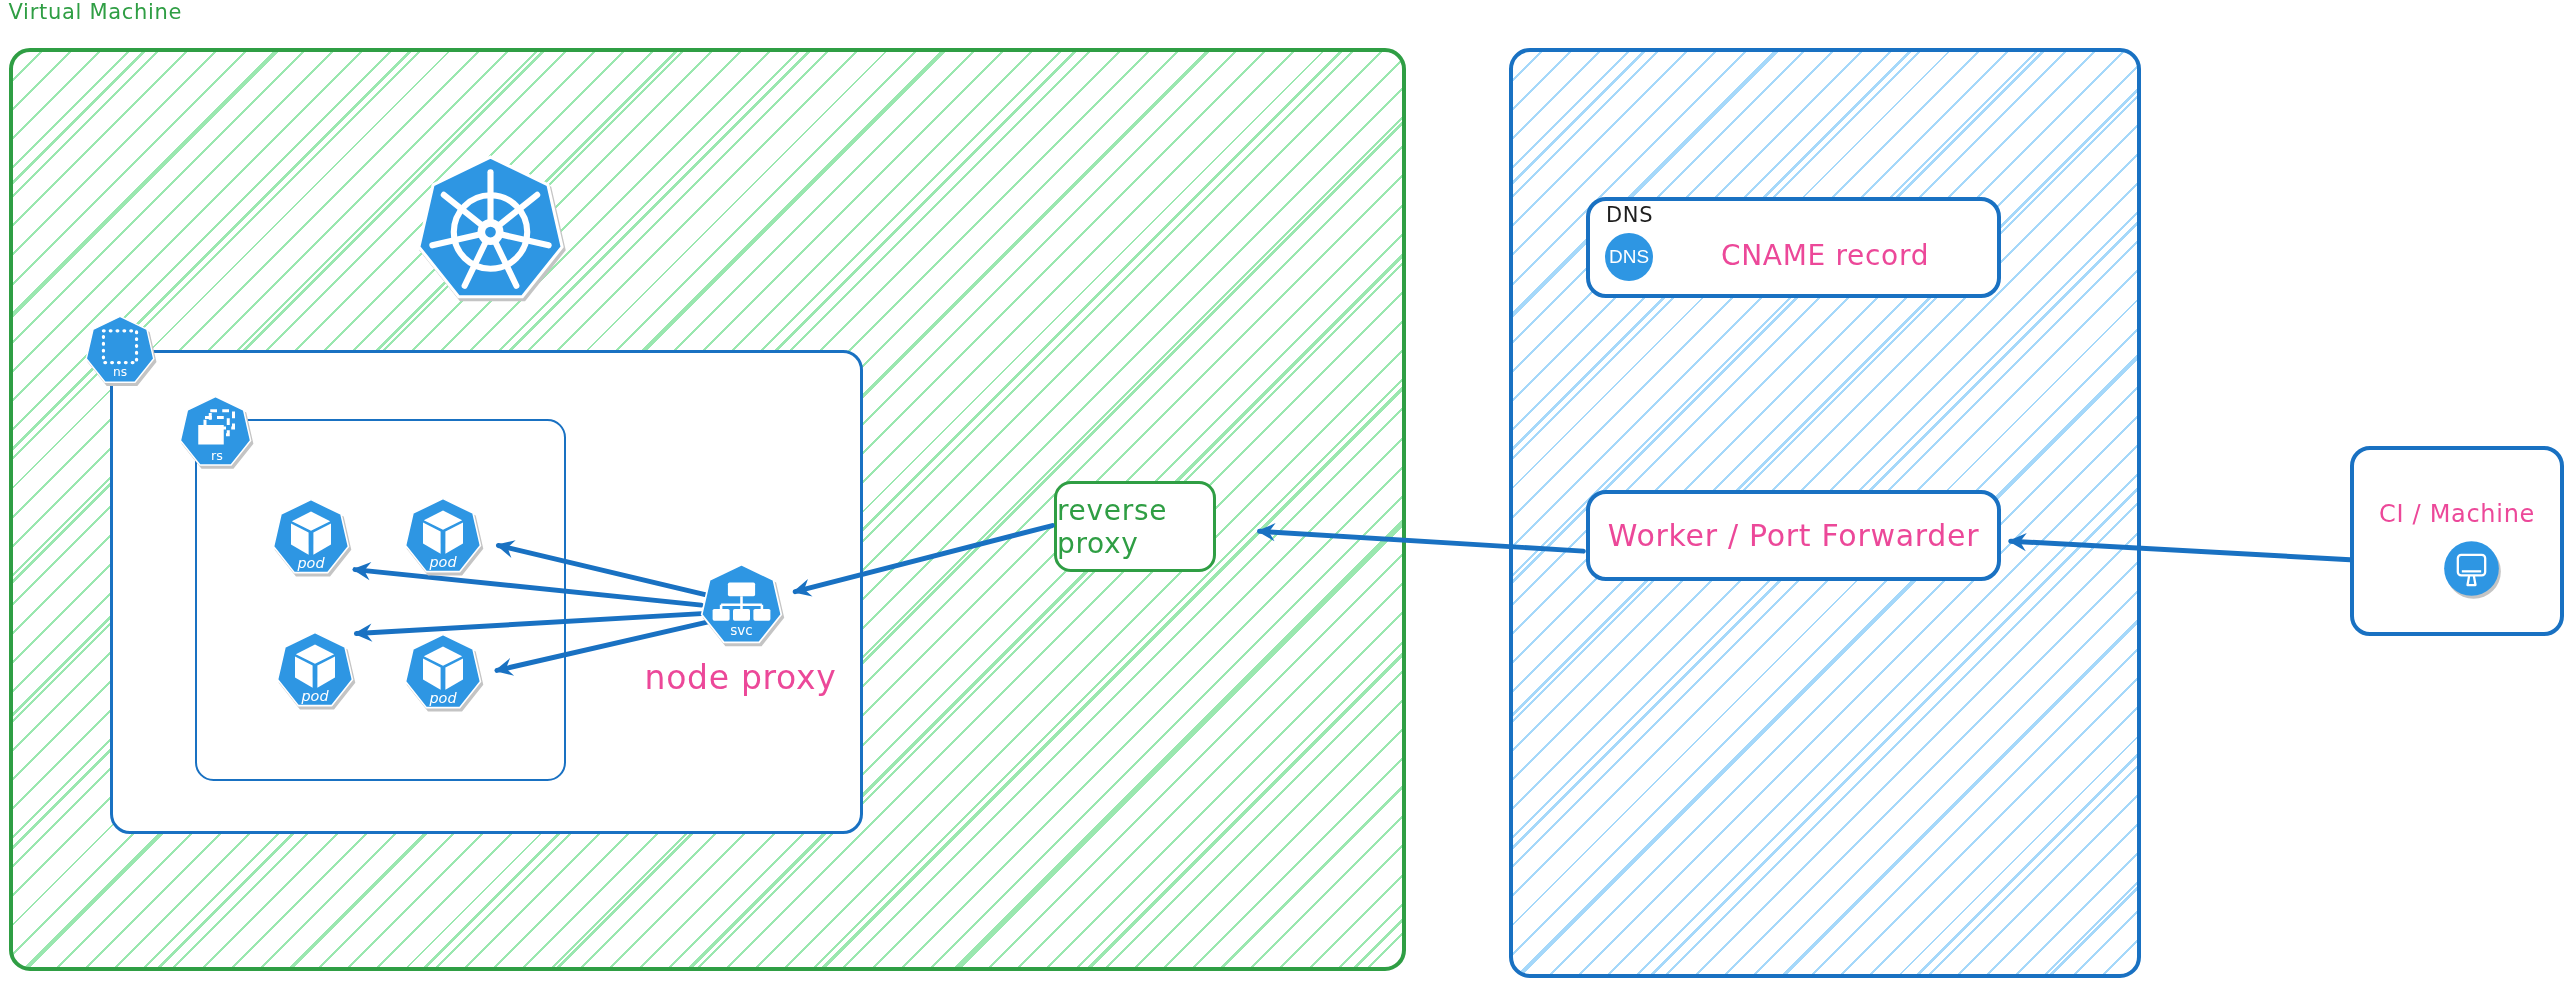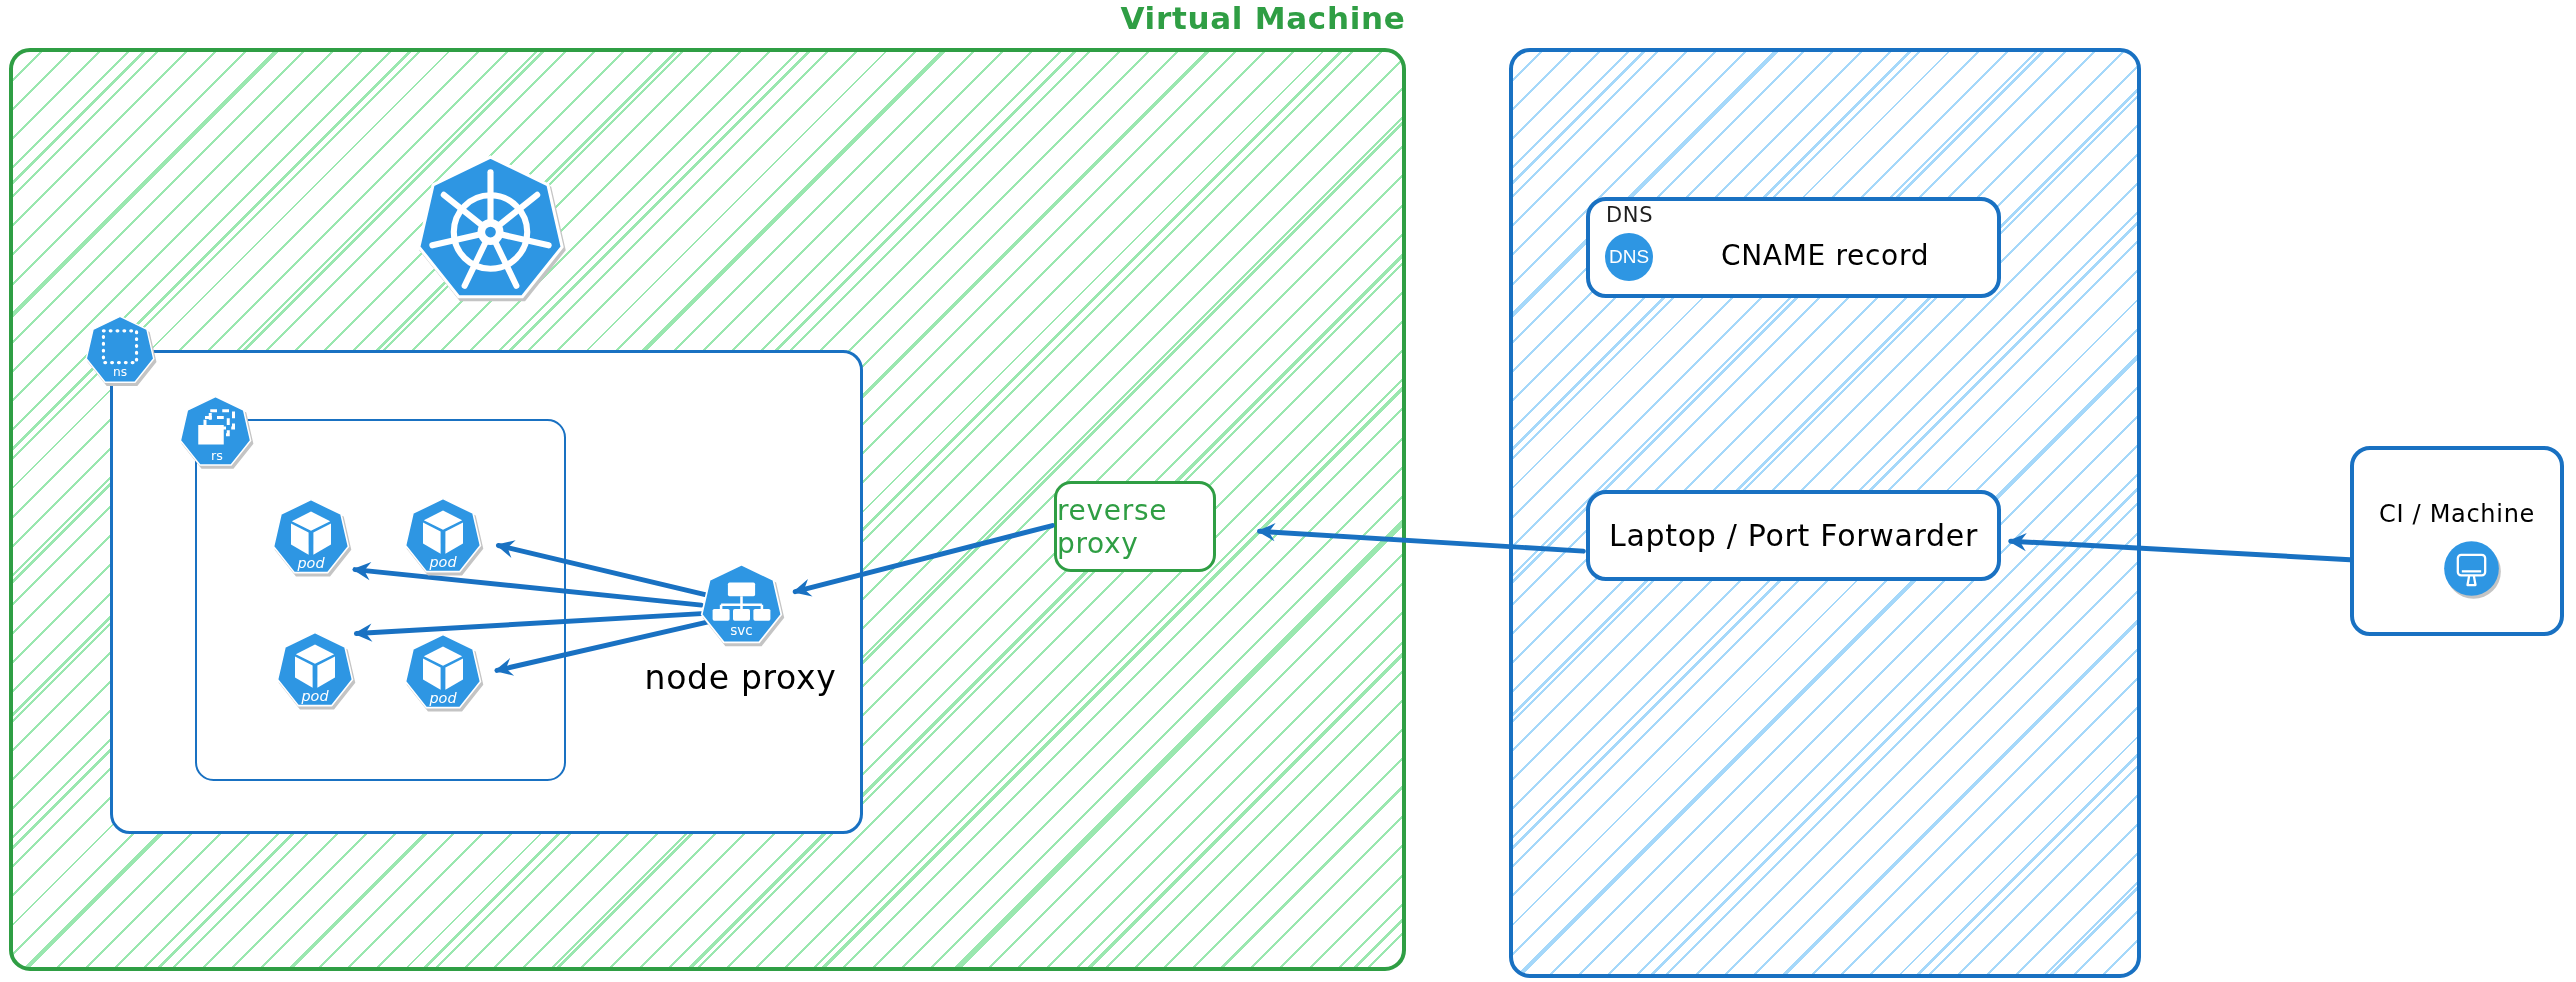--- a/index.html
+++ b/index.html
@@ -11,33 +11,33 @@
   .frame{position:absolute;border-radius:21px;box-sizing:border-box;}
   .frame.green{border:4.3px solid #2f9e44;
     background-image:
       repeating-linear-gradient(135deg, rgba(0,0,0,0) 0 18.5px, #9ae7af 18.5px 20.6px),
       repeating-linear-gradient(135deg, rgba(0,0,0,0) 0 91px, #9ae7af 91px 94px);}
   .frame.blue{border:4.3px solid #1971c2;
     background-image:
       repeating-linear-gradient(135deg, rgba(0,0,0,0) 0 18.5px, #a5d8fa 18.5px 20.6px),
       repeating-linear-gradient(135deg, rgba(0,0,0,0) 0 91px, #a5d8fa 91px 94px);}
 
-  .frame-title{position:absolute;text-align:right;font-size:31px;letter-spacing:0.7px;font-weight:bold;}
+  .frame-title{position:absolute;text-align:left;font-size:21px;letter-spacing:0.7px;}
   .frame-title.green{color:#2f9e44;}
   .frame-title.blue{color:#1971c2;}
 
   
   .white-box{position:absolute;background:#ffffff;box-sizing:border-box;}
   .ns-box{border:3.6px solid #1971c2;border-radius:20px;}
   .rs-box{border:2.8px solid #1971c2;border-radius:18.5px;}
   .node-box{border:4.3px solid #1971c2;border-radius:20px;}
   .rproxy-box{border:3.6px solid #2f9e44;border-radius:17px;display:flex;align-items:center;justify-content:center;}
   .rproxy-box .lbl{color:#2f9e44;font-size:28px;letter-spacing:0.7px;}
 
-  .blue-lbl{color:#000000;letter-spacing:0.7px;}
+  .blue-lbl{color:#ec4899;letter-spacing:0.7px;}
   .center-lbl{display:flex;align-items:center;justify-content:center;text-align:center;}
 
   
   .icon{position:absolute;filter:drop-shadow(2.8px 3.6px 0px #c4c4c4);}
   .icon svg{display:block;}
   .badge{position:absolute;border-radius:50%;background:#2e96e3;color:#ffffff;
          display:flex;align-items:center;justify-content:center;
          font-family:"Liberation Sans",sans-serif;}
 
   .overlay{position:absolute;left:0;top:0;pointer-events:none;}
@@ -58,21 +58,21 @@
   <div class="white-box rproxy-box" style="left:1054px;top:481px;width:162px;height:91px;">
     <span class="lbl">reverse proxy</span>
   </div>
 
   <div class="white-box node-box" style="left:1586px;top:197px;width:415px;height:101px;"></div>
   <div class="abs" style="left:1606px;top:203px;font-size:21px;color:#1e1e1e;letter-spacing:0.7px;">DNS</div>
   <div class="badge" style="left:1605px;top:233px;width:48px;height:48px;font-size:19px;">DNS</div>
   <div class="abs blue-lbl center-lbl" style="left:1669px;top:234px;width:312px;height:43px;font-size:28px;">CNAME record</div>
 
   <div class="white-box node-box center-lbl" style="left:1586px;top:490px;width:415px;height:91px;">
-    <span class="blue-lbl" style="font-size:30px;">Laptop / Port Forwarder</span>
+    <span class="blue-lbl" style="font-size:30px;">Worker / Port Forwarder</span>
   </div>
 
   <div class="white-box node-box" style="left:2350px;top:446px;width:214px;height:190px;"></div>
   <div class="abs blue-lbl center-lbl" style="left:2350px;top:498px;width:214px;height:31px;font-size:24px;">CI / Machine</div>
   <div class="icon" style="left:2443px;top:540px;">
     <svg width="57" height="57" viewBox="0 0 100 100">
       <circle cx="50" cy="50" r="48" fill="#2e96e3"></circle>
       <g stroke="#ffffff" stroke-width="4" fill="none" stroke-linejoin="round">
         <rect x="26" y="26" width="48" height="36" rx="6"></rect>
         <line x1="33" y1="55" x2="67" y2="55"></line>

